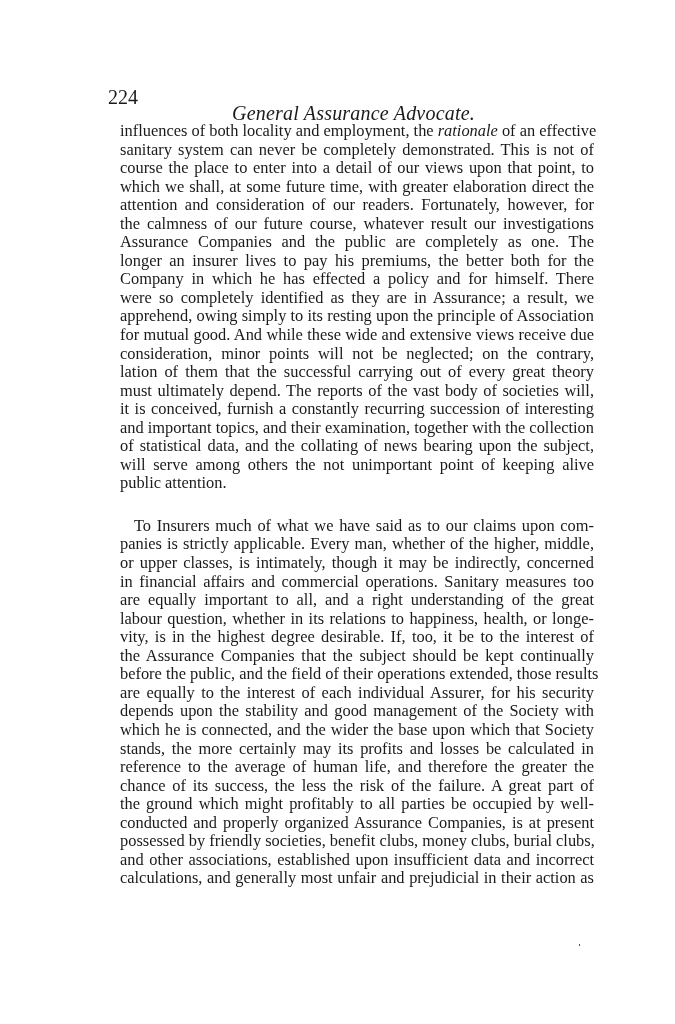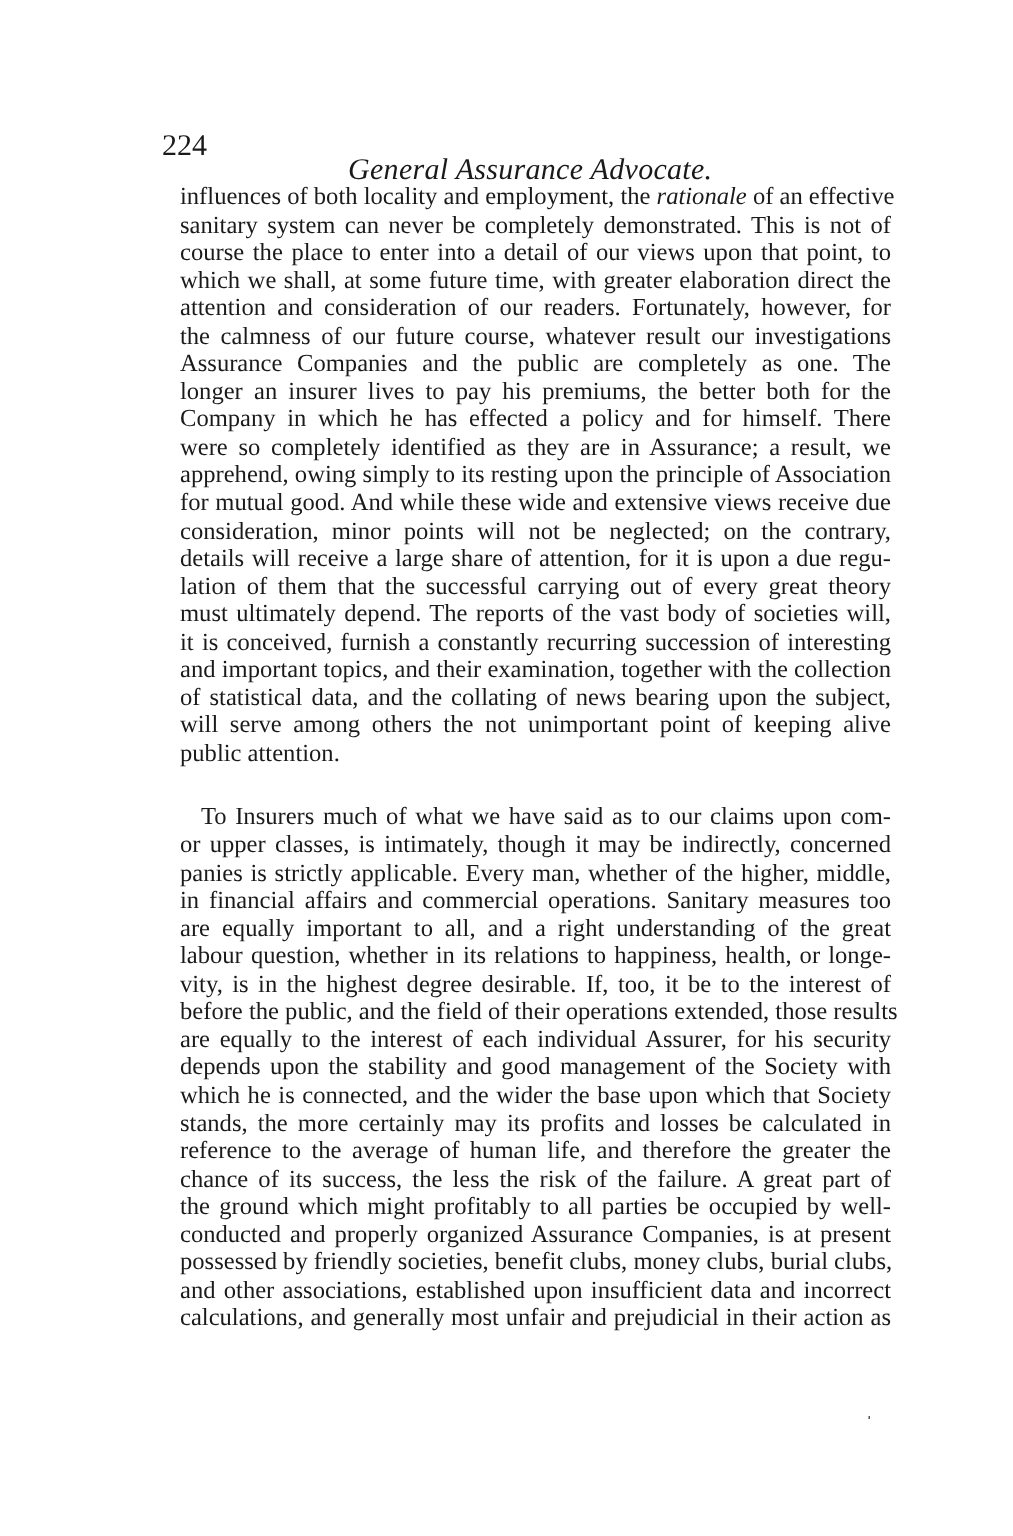--- a/index.html
+++ b/index.html
@@ -90,37 +90,37 @@
       <span class="line">which we shall, at some future time, with greater elaboration direct the</span>
       <span class="line">attention and consideration of our readers. Fortunately, however, for</span>
       <span class="line">the calmness of our future course, whatever result our investigations</span>
       <span class="line">Assurance Companies and the public are completely as one. The</span>
       <span class="line">longer an insurer lives to pay his premiums, the better both for the</span>
       <span class="line">Company in which he has effected a policy and for himself. There</span>
       <span class="line">were so completely identified as they are in Assurance; a result, we</span>
       <span class="line">apprehend, owing simply to its resting upon the principle of Association</span>
       <span class="line">for mutual good. And while these wide and extensive views receive due</span>
       <span class="line">consideration, minor points will not be neglected; on the contrary,</span>
-      <span class="line">details will receive a large share of attention, for it is upon a due regu-</span>
       <span class="line">lation of them that the successful carrying out of every great theory</span>
       <span class="line">must ultimately depend. The reports of the vast body of societies will,</span>
       <span class="line">it is conceived, furnish a constantly recurring succession of interesting</span>
       <span class="line">and important topics, and their examination, together with the collection</span>
       <span class="line">of statistical data, and the collating of news bearing upon the subject,</span>
       <span class="line">will serve among others the not unimportant point of keeping alive</span>
       <span class="line last">public attention.</span>
     </div>
     <div>
       <span class="line indent">To Insurers much of what we have said as to our claims upon com-</span>
+      <span class="line">panies is strictly applicable. Every man, whether of the higher, middle,</span>
       <span class="line">or upper classes, is intimately, though it may be indirectly, concerned</span>
-      <span class="line">panies is strictly applicable. Every man, whether of the higher, middle,</span>
       <span class="line">in financial affairs and commercial operations. Sanitary measures too</span>
       <span class="line">are equally important to all, and a right understanding of the great</span>
       <span class="line">labour question, whether in its relations to happiness, health, or longe-</span>
       <span class="line">vity, is in the highest degree desirable. If, too, it be to the interest of</span>
+      <span class="line">the Assurance Companies that the subject should be kept continually</span>
       <span class="line">before the public, and the field of their operations extended, those results</span>
       <span class="line">are equally to the interest of each individual Assurer, for his security</span>
       <span class="line">depends upon the stability and good management of the Society with</span>
       <span class="line">which he is connected, and the wider the base upon which that Society</span>
       <span class="line">stands, the more certainly may its profits and losses be calculated in</span>
       <span class="line">reference to the average of human life, and therefore the greater the</span>
       <span class="line">chance of its success, the less the risk of the failure. A great part of</span>
       <span class="line">the ground which might profitably to all parties be occupied by well-</span>
       <span class="line">conducted and properly organized Assurance Companies, is at present</span>
       <span class="line">possessed by friendly societies, benefit clubs, money clubs, burial clubs,</span>

